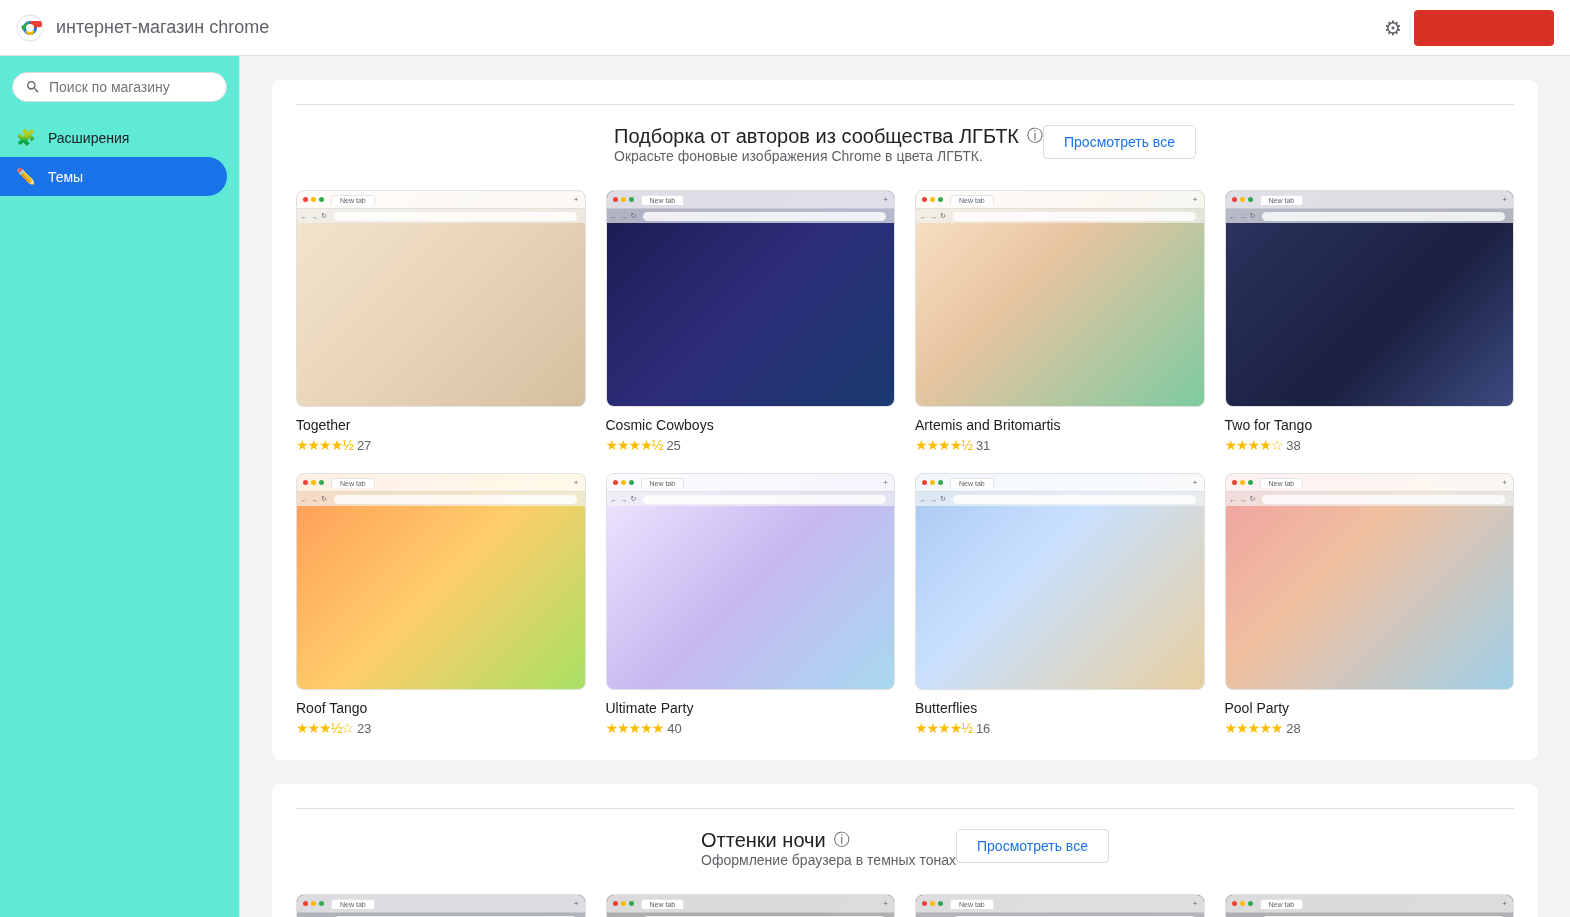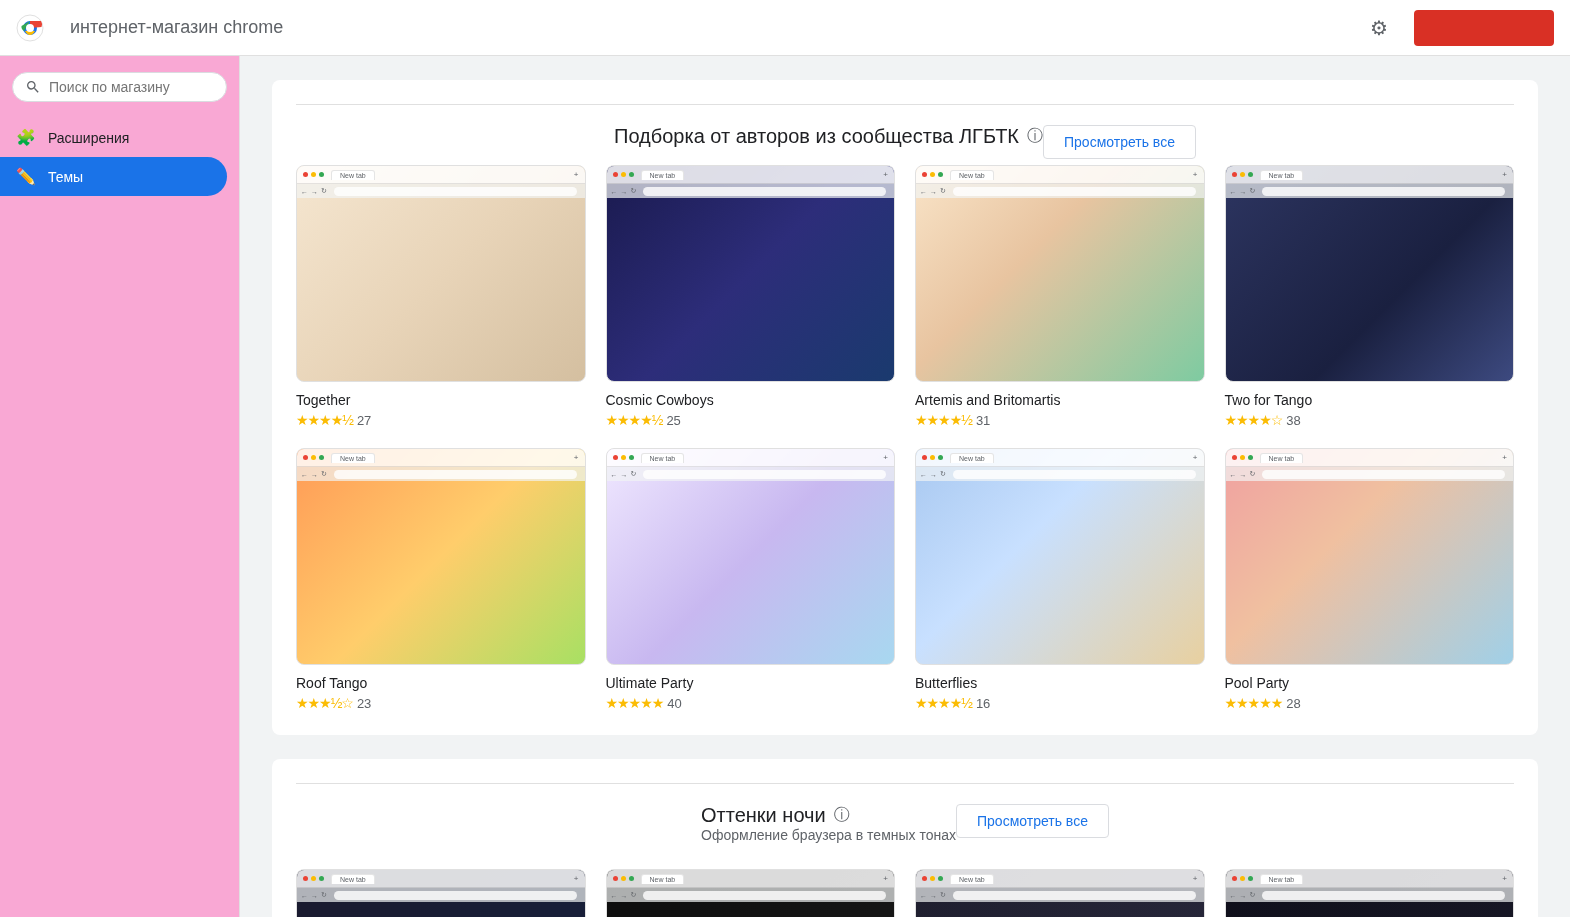--- a/index.html
+++ b/index.html
@@ -1,37 +1,37 @@
 <!DOCTYPE html>
 <html><head>
   <meta charset="utf-8">
   <style>
     * { box-sizing: border-box; margin: 0; padding: 0; }
     body { font-family: 'Segoe UI', Arial, sans-serif; background: #f1f3f4; color: #202124; }
 
     
     .topbar {
       display: flex; align-items: center; background: #fff;
-      height: 56px; padding: 0 16px; gap: 26px;
+      height: 56px; padding: 0 16px; gap: 12px;
       border-bottom: 1px solid #e0e0e0; position: fixed; top: 0; left: 0; right: 0; z-index: 100;
     }
     .topbar-logo { width: 28px; height: 28px; }
     .topbar-title { font-size: 18px; color: #5f6368; flex: 1; }
     .topbar-gear { font-size: 20px; color: #5f6368; cursor: pointer; }
     .topbar-btn {
       background: #d93025; color: #fff; border: none; border-radius: 4px;
       padding: 8px 24px; font-size: 14px; font-weight: 500; cursor: pointer; min-width: 140px; height: 36px;
     }
 
     
     .layout { display: flex; margin-top: 56px; min-height: calc(100vh - 56px); }
 
     
     .sidebar {
-      width: 240px; background: #f9a8d4; padding: 16px 0; flex-shrink: 0;
+      width: 240px; background: #5eead4; padding: 16px 0; flex-shrink: 0;
       border-right: 1px solid #e0e0e0; position: fixed; top: 56px; bottom: 0; left: 0; overflow-y: auto;
     }
     .sidebar-search {
       display: flex; align-items: center; margin: 0 12px 16px;
       border: 1px solid #dadce0; border-radius: 24px; padding: 6px 12px; gap: 8px; background: #fff;
     }
     .sidebar-search input {
       border: none; outline: none; font-size: 14px; color: #202124; width: 100%; background: transparent;
     }
     .search-icon-svg { color: #5f6368; flex-shrink: 0; }
@@ -133,20 +133,21 @@
   <main class="main">
 
     <div class="section">
       <hr class="section-divider">
       <div class="section-header">
         <div>
           <div class="section-title">
             <span>Подборка от авторов из сообщества ЛГБТК</span>
             <span class="info-icon">ⓘ</span>
           </div>
+          <div class="section-subtitle">Окрасьте фоновые изображения Chrome в цвета ЛГБТК.</div>
         </div>
         <button class="view-all-btn">Просмотреть все</button>
       </div>
 
       <div class="themes-grid" id="lgbtq-grid">
       <div class="theme-card">
             <div class="theme-thumb thumb-together">
       <div style="height:100%;display:flex;flex-direction:column;">
         <div style="background:rgba(255,255,255,0.85);height:18px;display:flex;align-items:center;padding:0 6px;gap:3px;font-size:8px;color:#5f6368;border-bottom:1px solid rgba(0,0,0,0.1);">
           <span style="background:#ea4335;width:5px;height:5px;border-radius:50%;display:inline-block;"></span>

